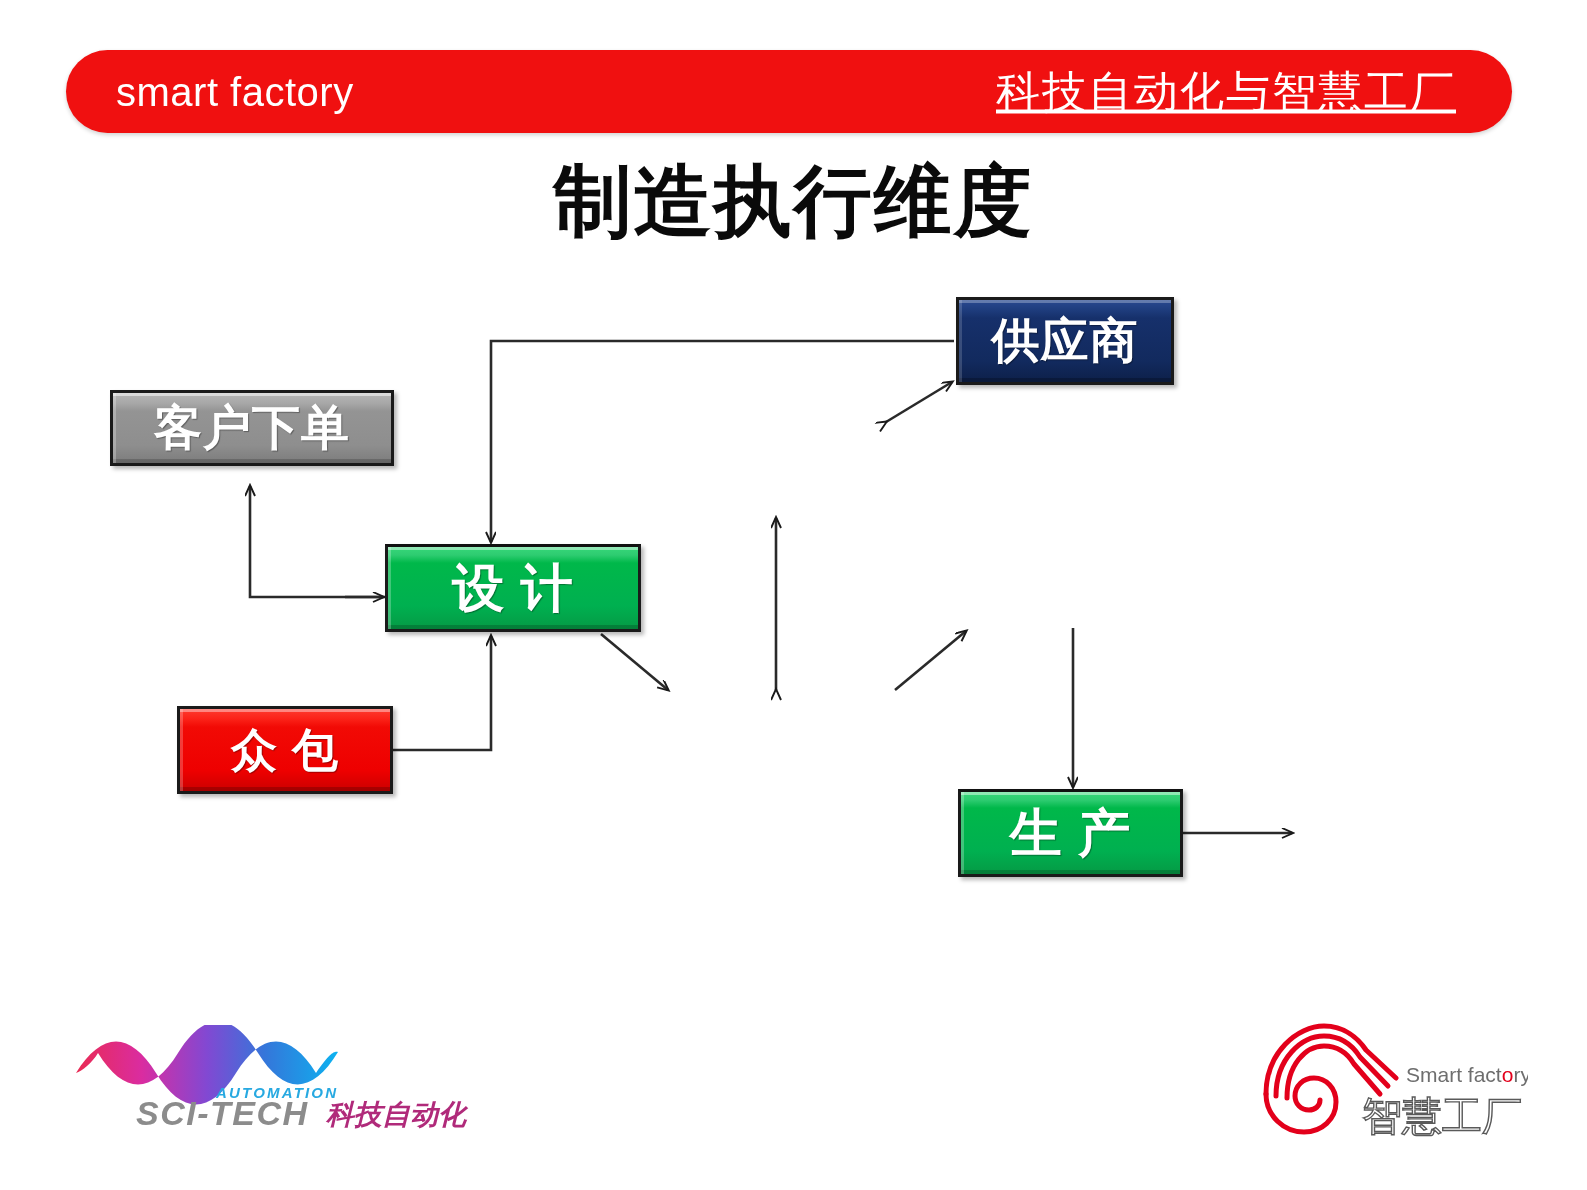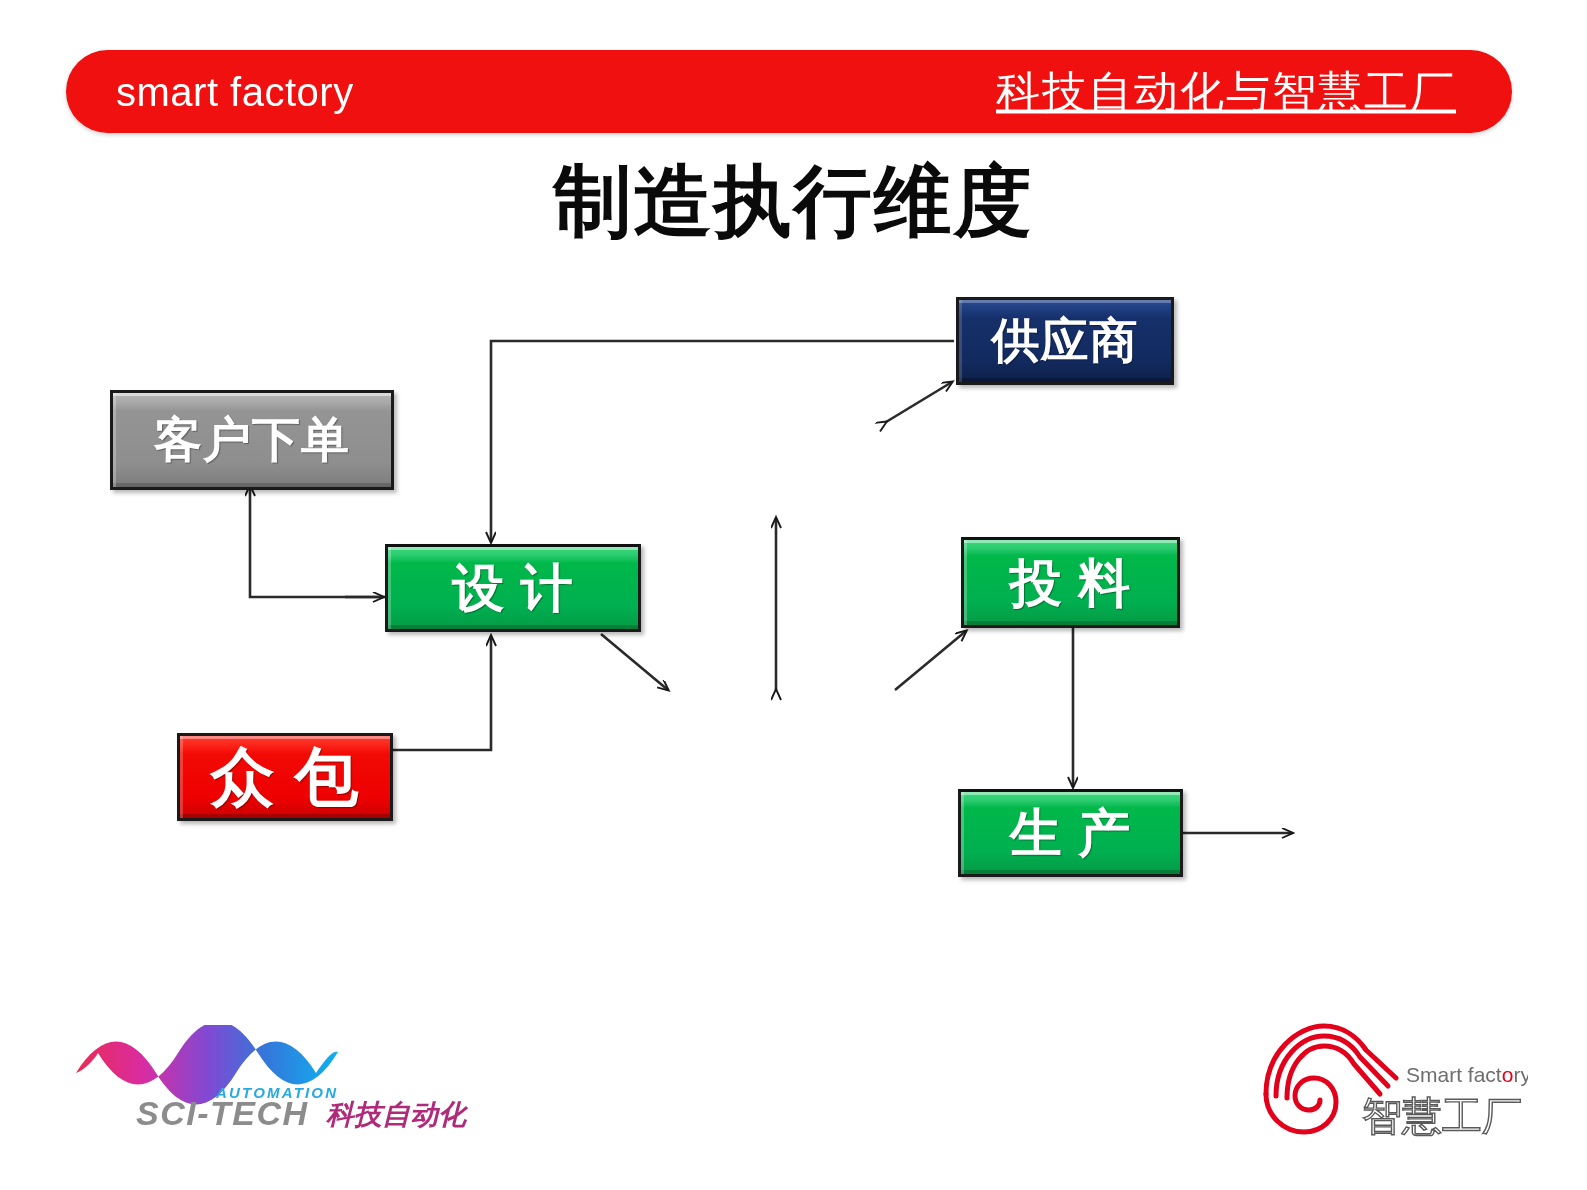--- a/index.html
+++ b/index.html
@@ -208,38 +208,35 @@
       <path d="M601,634 L668,690" marker-end="url(#ah)"></path>
 
       <path d="M895,690 L966,631" marker-end="url(#ah)"></path>
 
       <path d="M1073,628 L1073,787" marker-end="url(#ah)"></path>
 
       <path d="M1183,833 L1292,833" marker-end="url(#ah)"></path>
     </g>
   </svg>
 
-  <div class="node gray" style="left:110px; top:390px; width:284px; height:100px; font-size:48px;">
+  <div class="node gray" style="left:110px; top:390px; width:284px; height:76px; font-size:48px;">
     <span class="node-label">客户下单</span>
   </div>
 
   <div class="node navy" style="left:956px; top:297px; width:218px; height:88px; font-size:48px;">
     <span class="node-label">供应商</span>
   </div>
 
 
   <div class="node green" style="left:385px; top:544px; width:256px; height:88px; font-size:52px;">
     <span class="node-label">设 计</span>
   </div>
 
-  <div class="node green" style="left:961px; top:537px; width:219px; height:91px; font-size:52px;">
-    <span class="node-label">投 料</span>
-  </div>
-
-  <div class="node red" style="left:177px; top:706px; width:216px; height:88px; font-size:64px;margin-top:27px;">
+
+  <div class="node red" style="left:177px; top:706px; width:216px; height:88px; font-size:46px;">
     <span class="node-label">众 包</span>
   </div>
 
 
   <div class="node green" style="left:958px; top:789px; width:225px; height:88px; font-size:52px;">
     <span class="node-label">生 产</span>
   </div>
 
 
 </div>

